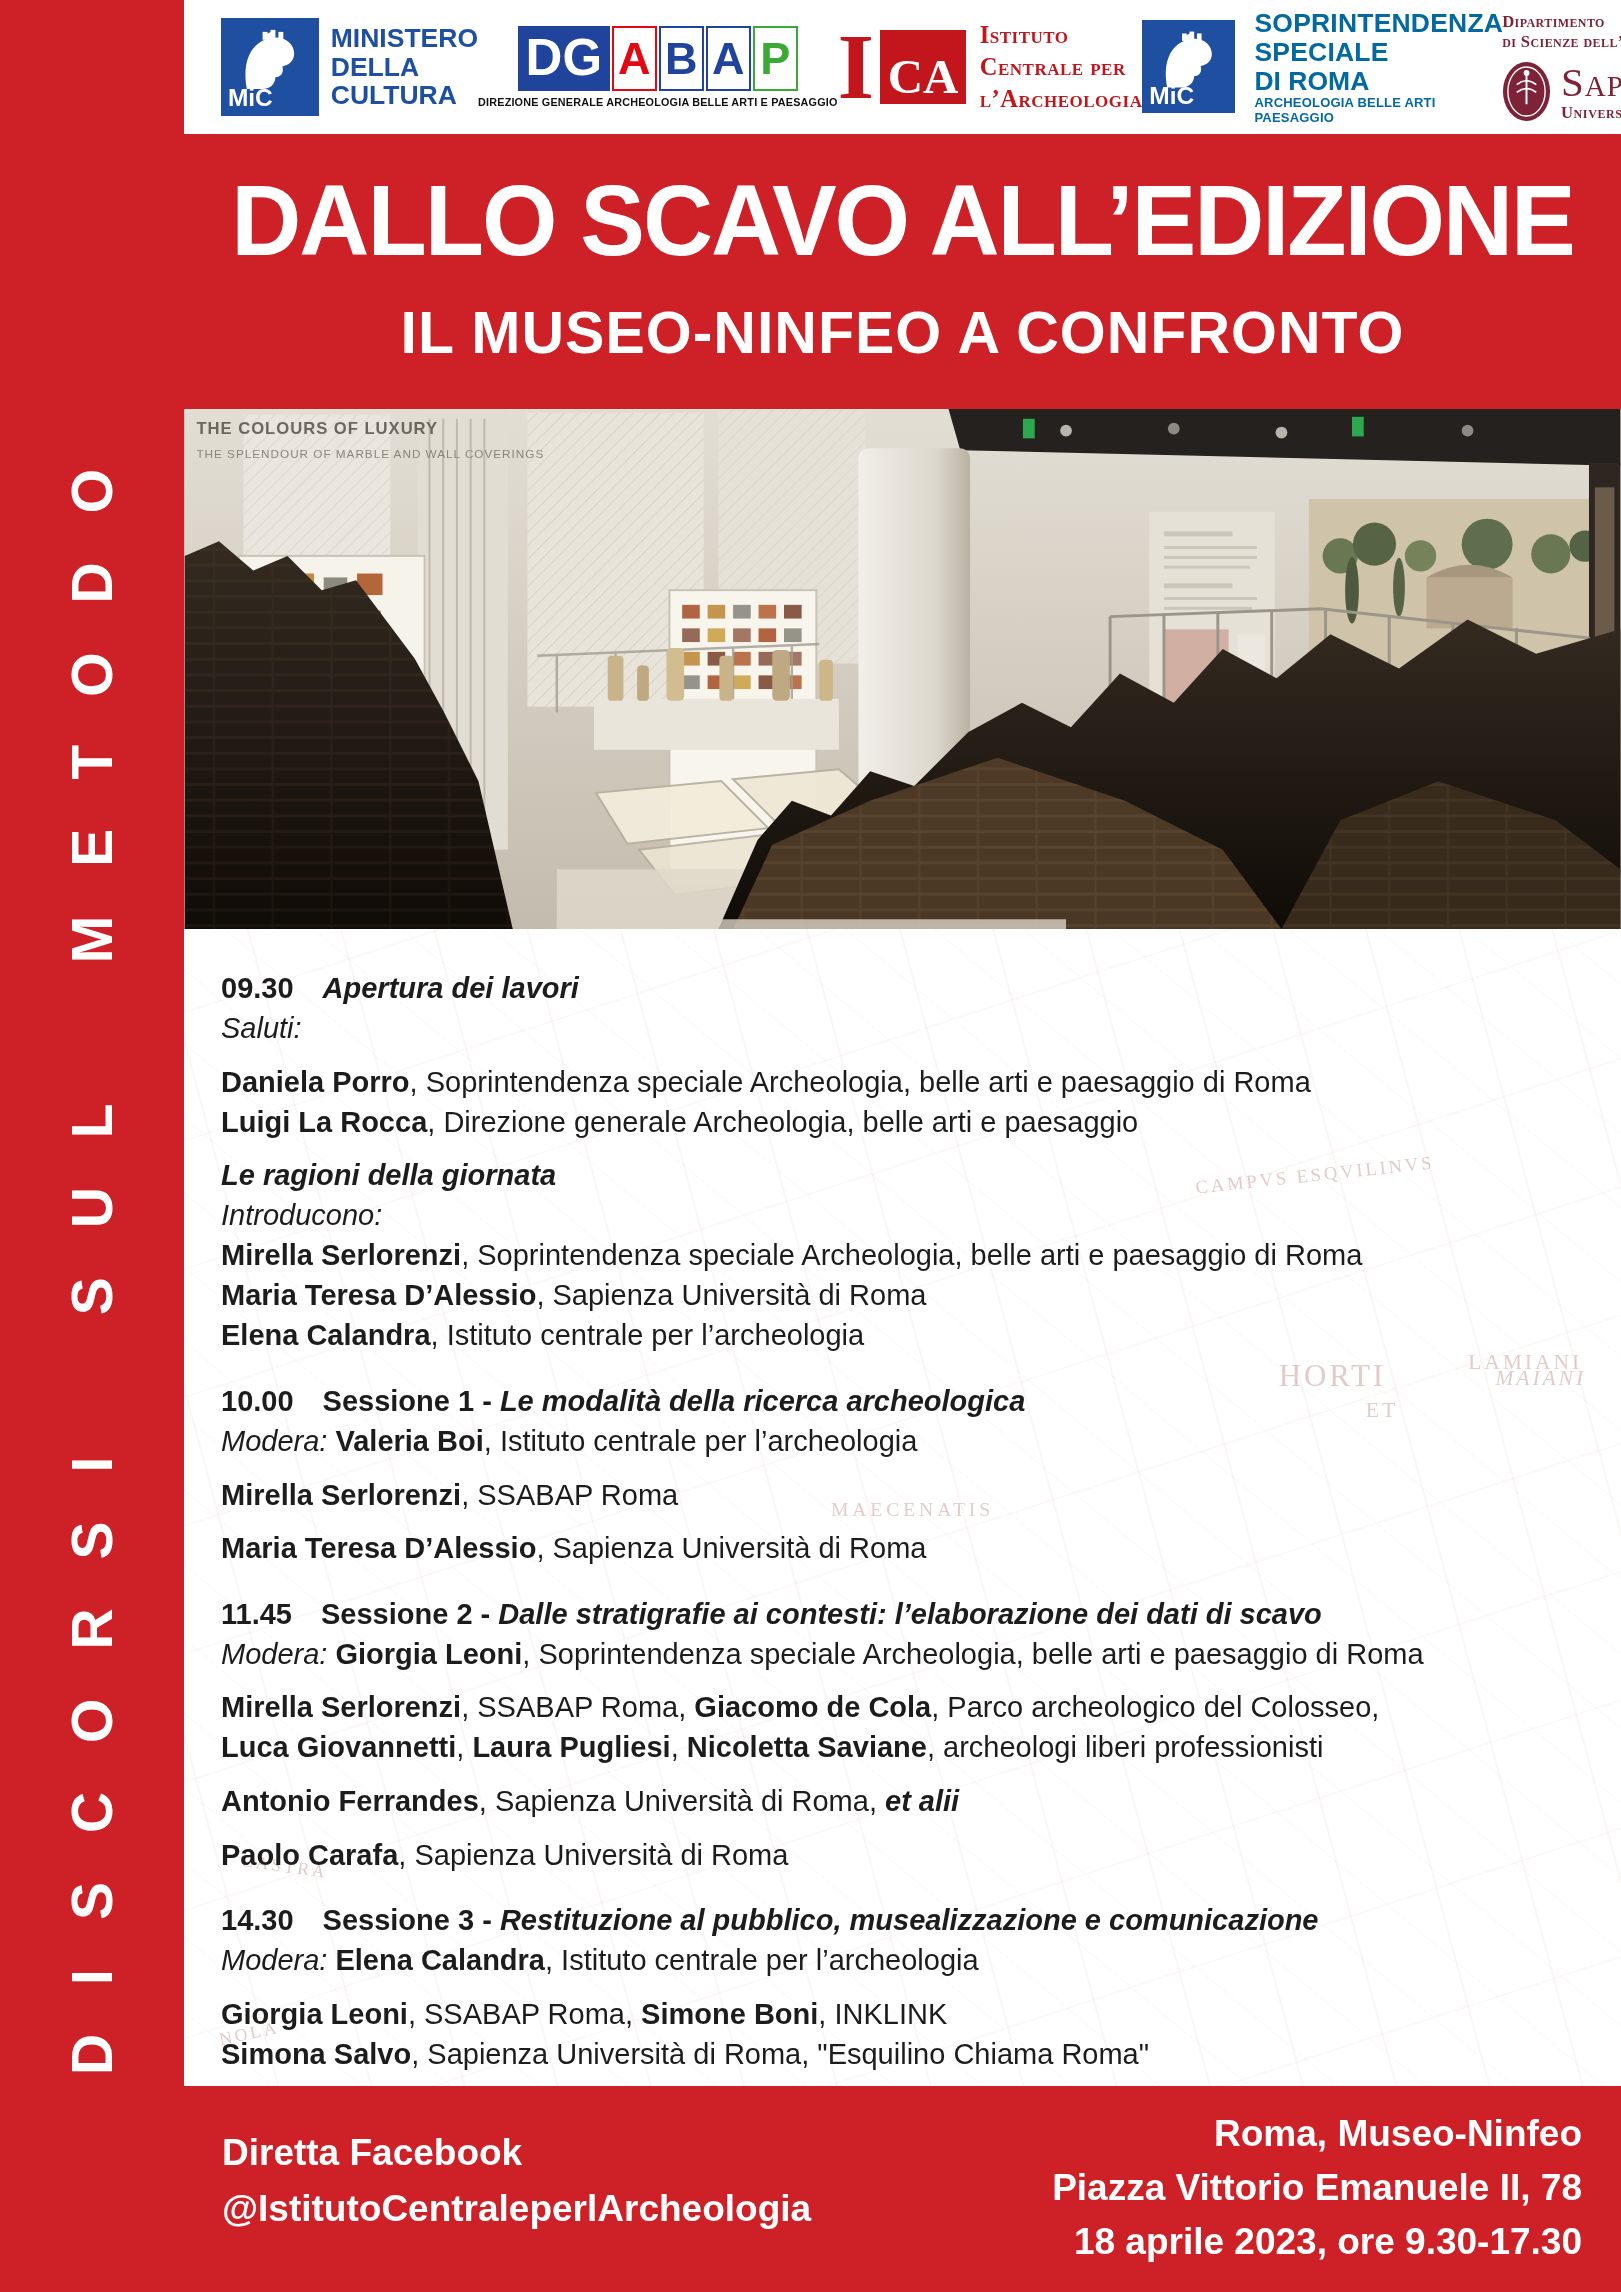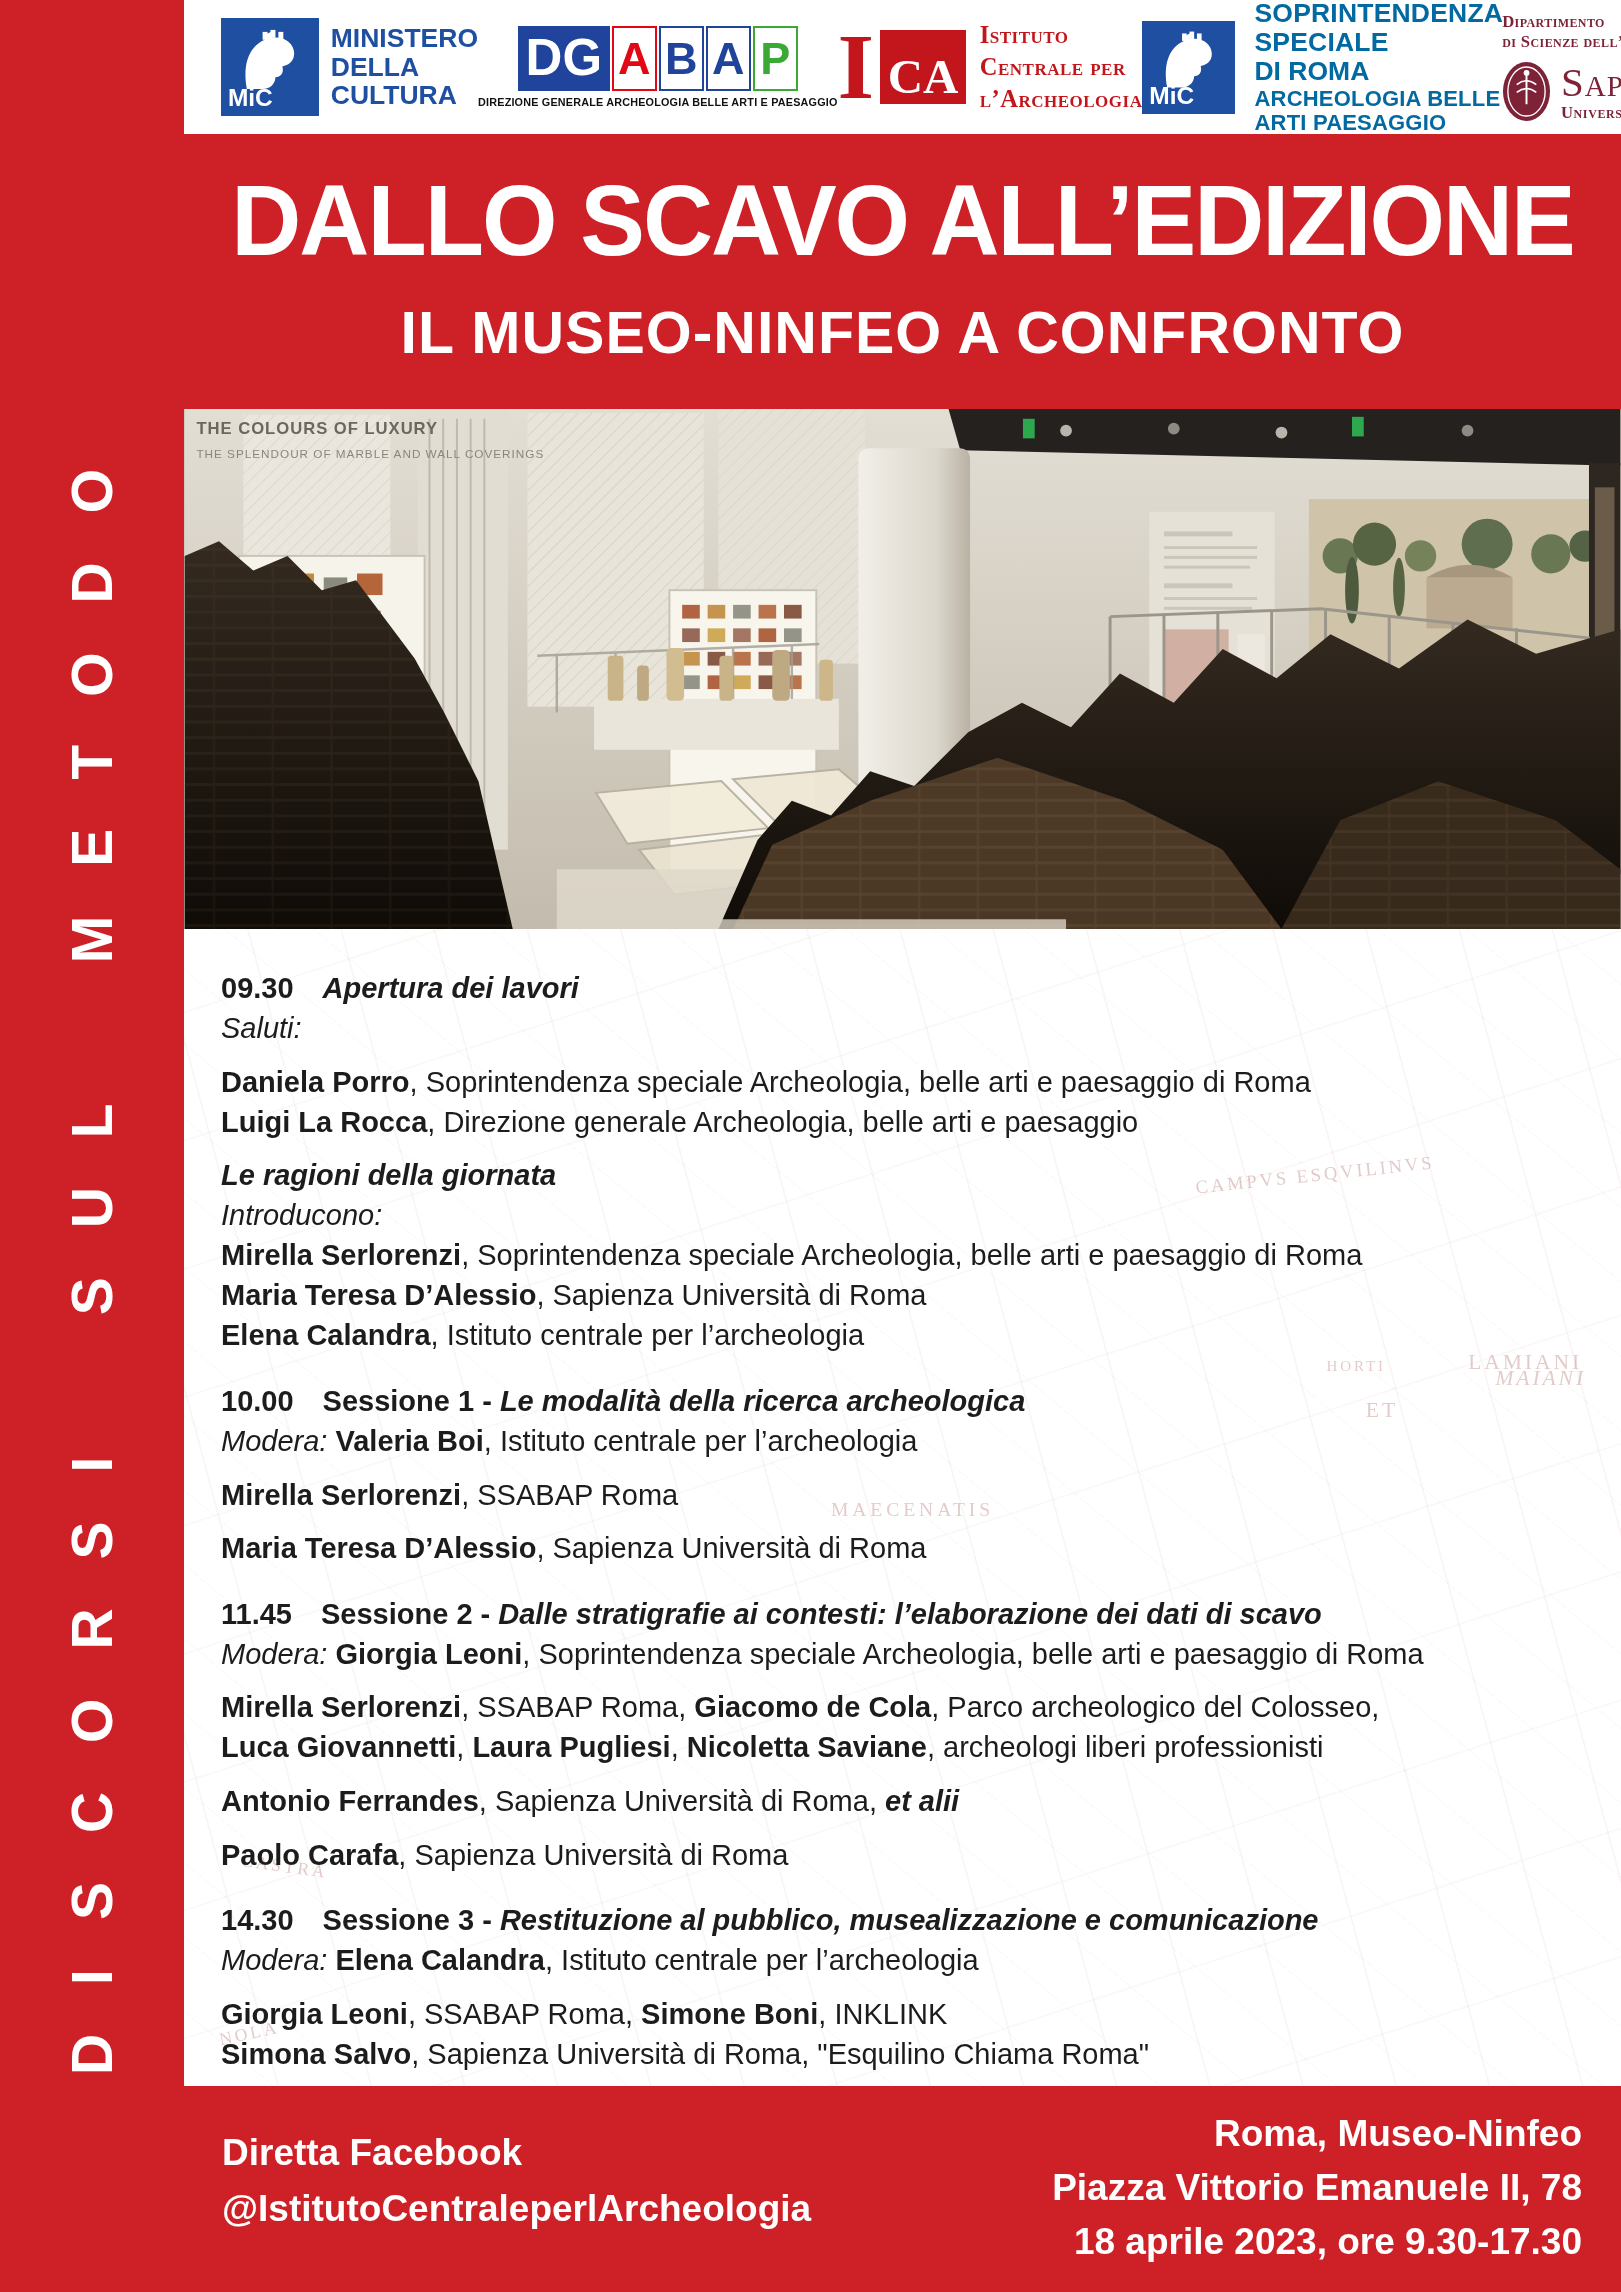--- a/index.html
+++ b/index.html
@@ -51,21 +51,21 @@
   }
   .ica-text {
     margin-left:13.7px; color:#c3161c; font-family:"Liberation Serif", serif;
     font-variant:small-caps; font-size:24.5px; line-height:1.3; font-weight:bold; letter-spacing:0.5px;
   }
 
   .sopr-box { width:93px; height:93px; }
   .sopr-text { margin-left:19px; color:#0369a1; line-height:1.1; }
   .sopr-line1 { font-size:26.5px; font-weight:bold; letter-spacing:0.2px; }
   .sopr-line2 { font-size:26.5px; font-weight:bold; }
-  .sopr-line3 { font-size:22px; font-weight:bold; letter-spacing:0.2px; }
+  .sopr-line3 { font-size:13px; font-weight:bold; letter-spacing:0.2px; }
 
   .sap-wrap { display:flex; flex-direction:column; align-items:flex-start; }
   .sap-dept {
     color:#7e2238; font-family:"Liberation Serif", serif; font-variant:small-caps;
     font-size:16.7px; line-height:1.2; font-weight:bold; letter-spacing:0.4px;
   }
   .sap-row { display:flex; align-items:center; margin-top:9.8px; }
   .sap-crest { flex:0 0 auto; }
   .sap-name { margin-left:9.8px; color:#7e2238; font-family:"Liberation Serif", serif; line-height:1; }
   .sap-name .big { font-variant:small-caps; font-size:41px; letter-spacing:1px; }
@@ -100,21 +100,21 @@
       repeating-linear-gradient(40deg,  rgba(120,80,70,.03) 0 1px, transparent 1px 57px),
       #ffffff;
     padding:39px 27.4px 0 37px;
     color:#1c1c1c; font-size:29px; overflow:hidden;
   }
   .wm-label {
     position:absolute; color:rgba(150,70,60,.28); font-family:"Liberation Serif", serif;
     letter-spacing:2.9px; font-size:20.6px; z-index:0; white-space:nowrap;
   }
   .wm0 { right:186px; top:235px; transform:rotate(-6deg); font-size:18.6px; }
-  .wm1 { right:235px; top:429px; font-size:15px; }
+  .wm1 { right:235px; top:429px; font-size:31px; }
   .wm2 { right:223px; top:469px; font-size:21.6px; }
   .wm3 { right:39px;  top:421px; font-size:21.6px; }
   .wm4 { right:35px;  top:437px; font-size:21.6px;font-style:italic; }
   .wm5 { left:647px;  top:570px; font-size:19.6px; letter-spacing:3.9px; }
   .wm6 { left:57px;   top:927px; transform:rotate(8deg); font-size:17.6px; }
   .wm7 { left:35px;   top:1094px; transform:rotate(-12deg); font-size:17.6px; }
 
   .p-block { position:relative; z-index:1; margin-bottom:25.5px; }
   .p-line { line-height:40px; min-height:40px; }
   .p-line.gap { margin-top:13.7px; }

